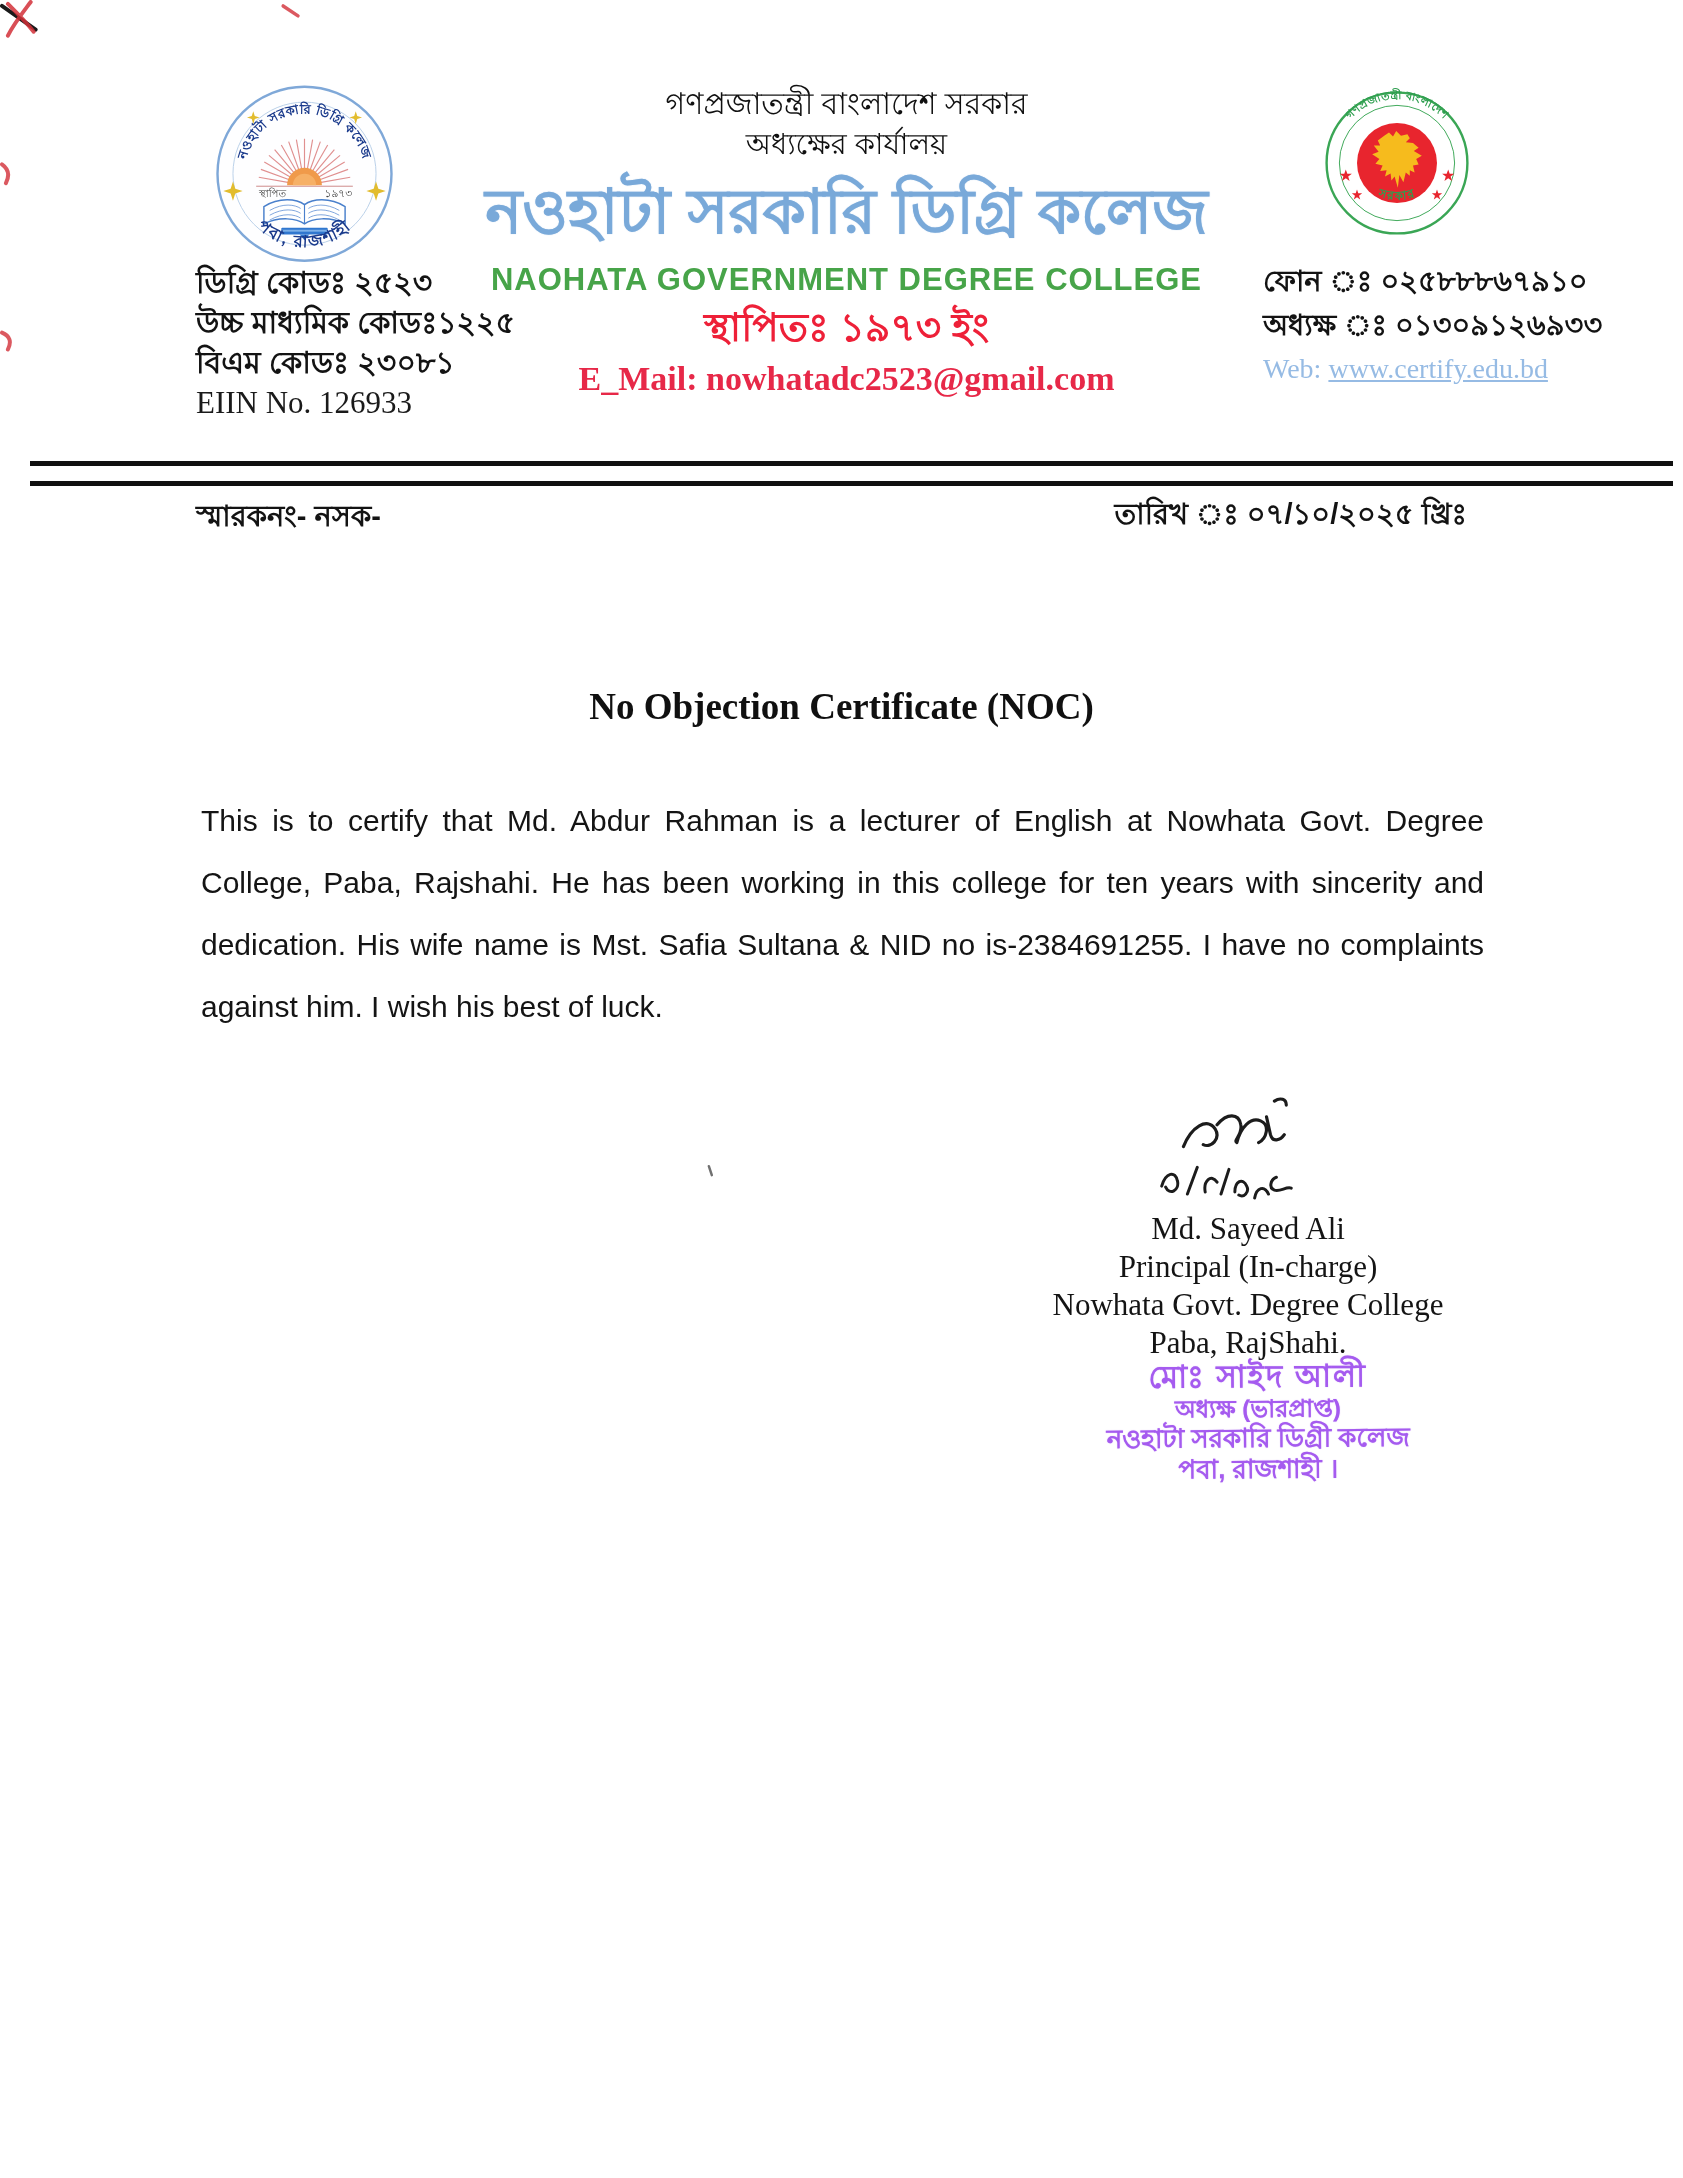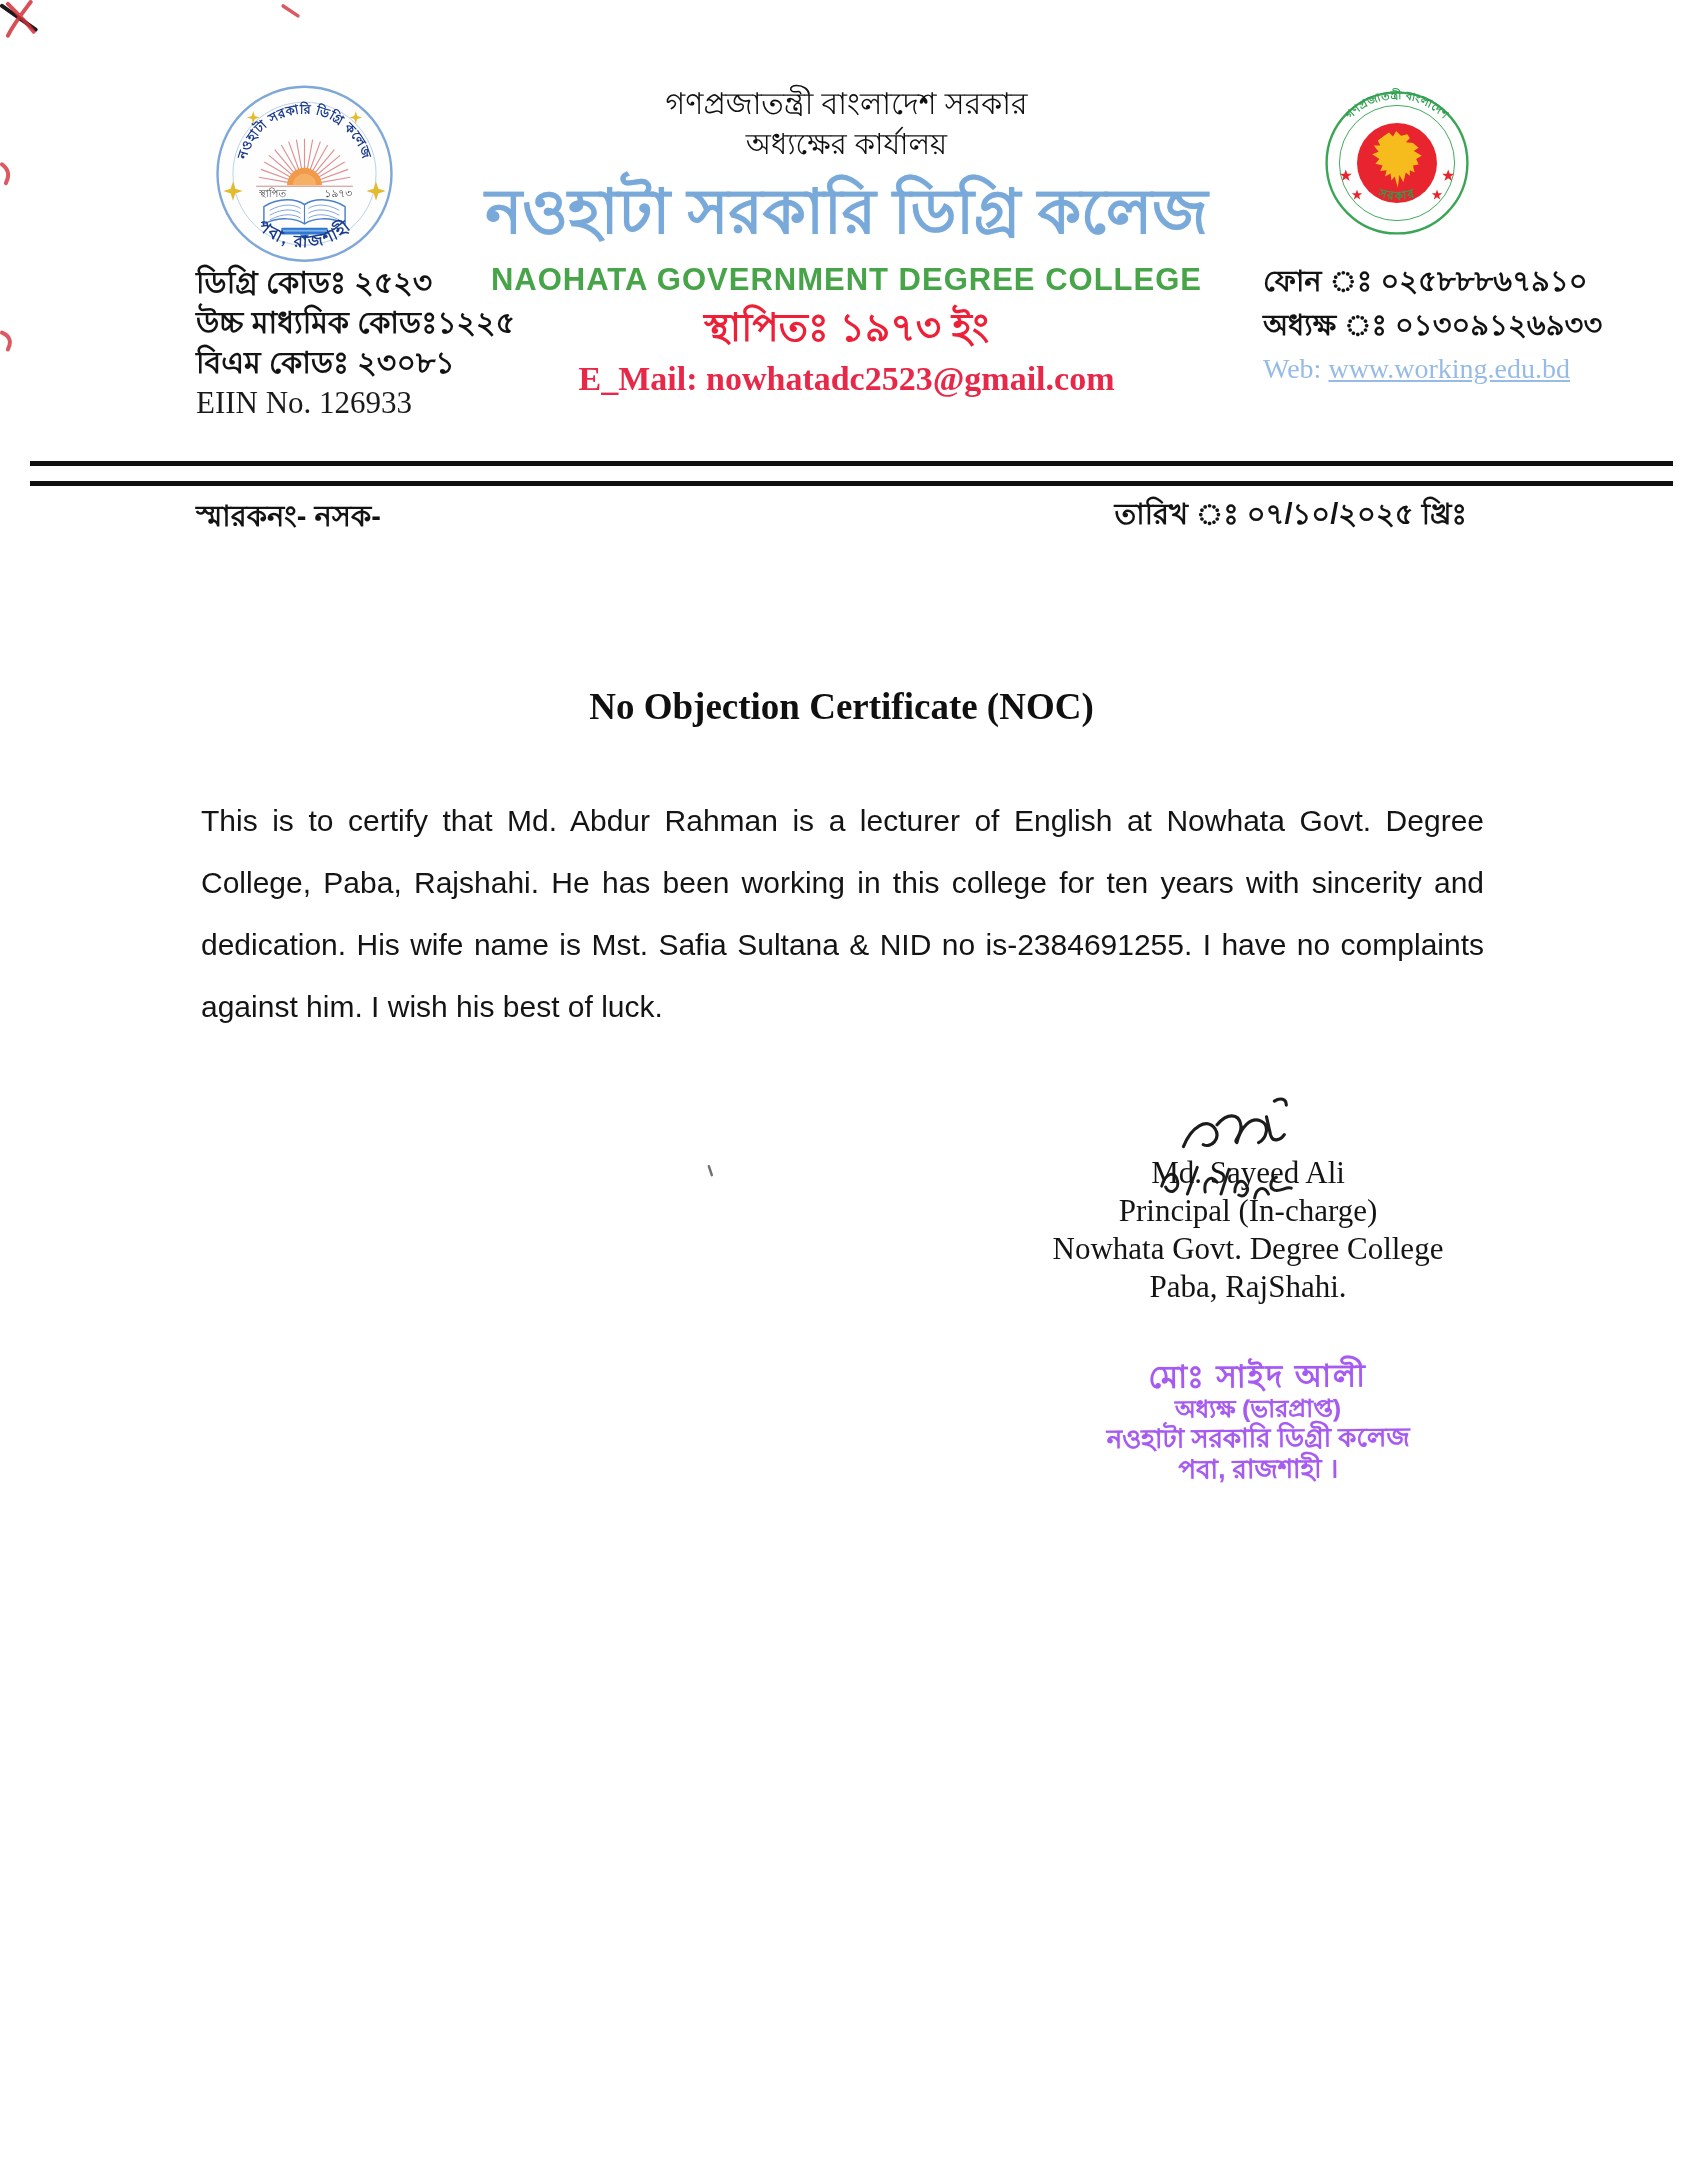--- a/index.html
+++ b/index.html
@@ -39,21 +39,21 @@
   .date{right:216px;top:491px;font-size:29px;color:#131313;font-weight:600;}
 
   
   .noc-title{left:0;top:685px;width:1683px;text-align:center;
              font-family:"Liberation Serif",serif;font-size:37px;font-weight:700;color:#101010;}
   .body-text{left:201px;top:790px;width:1283px;font-family:Liberation Sans, sans-serif;
              font-size:30px;line-height:62px;color:#141414;}
   .body-line.just{text-align:justify;text-align-last:justify;}
 
   
-  .sig-typed{left:1030px;top:1154px;width:436px;text-align:center;
+  .sig-typed{left:1030px;top:1210px;width:436px;text-align:center;
              font-family:"Liberation Serif",serif;font-size:31px;line-height:38px;color:#141414;}
   .stamp{left:1040px;top:1360px;width:436px;text-align:center;color:#a55bef;transform:rotate(-.4deg);
          text-shadow:0 0 1px rgba(165,91,239,.55);}
   .stamp .s1{font-size:31px;line-height:34px;font-weight:700;letter-spacing:2px;}
   .stamp .s2{font-size:24px;line-height:29px;font-weight:600;}
   .stamp .s3{font-size:26px;line-height:31px;font-weight:600;}
   .stamp .s4{font-size:26px;line-height:31px;font-weight:600;}
 </style>
 </head>
 <body>
@@ -139,21 +139,21 @@
       <path d="M0,-8 L1.9,-2.5 L7.6,-2.5 L3,1 L4.7,6.5 L0,3.2 L-4.7,6.5 L-3,1 L-7.6,-2.5 L-1.9,-2.5 Z" transform="translate(160,140) scale(.85)"></path>
     </g>
     <text font-size="15" font-weight="700" fill="#2e9e4f" letter-spacing="2">
       <textPath href="#embArcBot" startOffset="50%" text-anchor="middle">সরকার</textPath>
     </text>
   </svg>
 
   <div class="abs right-info">
     <div class="bn">ফোন ঃ ০২৫৮৮৮৬৭৯১০</div>
     <div class="bn">অধ্যক্ষ ঃ ০১৩০৯১২৬৯৩৩</div>
-    <div class="web"><span style="text-decoration:none;">Web: </span><span>www.working.edu.bd</span></div>
+    <div class="web"><span style="text-decoration:none;">Web: </span><span>www.certify.edu.bd</span></div>
   </div>
 
   <div class="abs rule"></div>
 
   <div class="abs memo">স্মারকনং- নসক-</div>
   <div class="abs date">তারিখ ঃ ০৭/১০/২০২৫ খ্রিঃ</div>
 
   <div class="abs noc-title">No Objection Certificate (NOC)</div>
 
   <div class="abs body-text">

